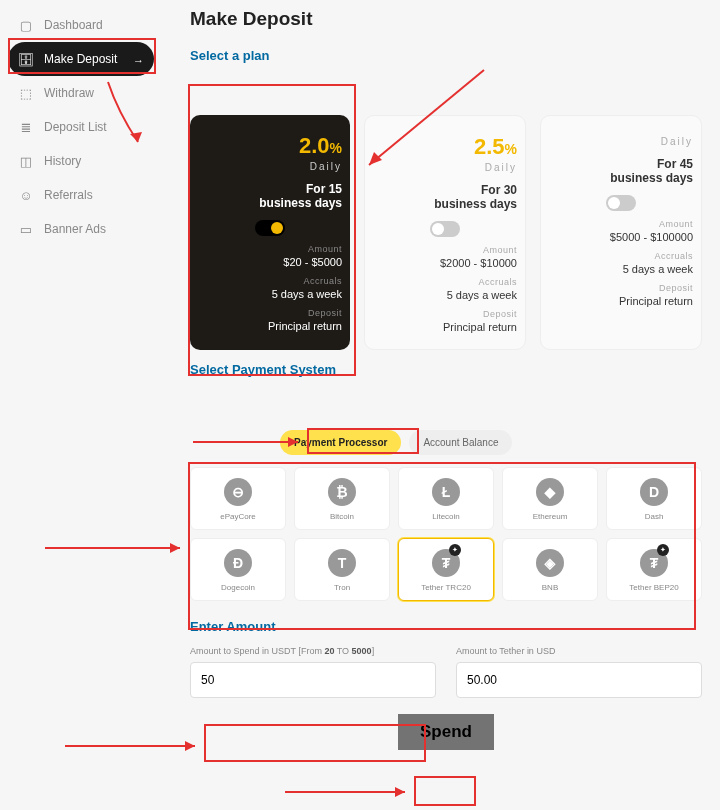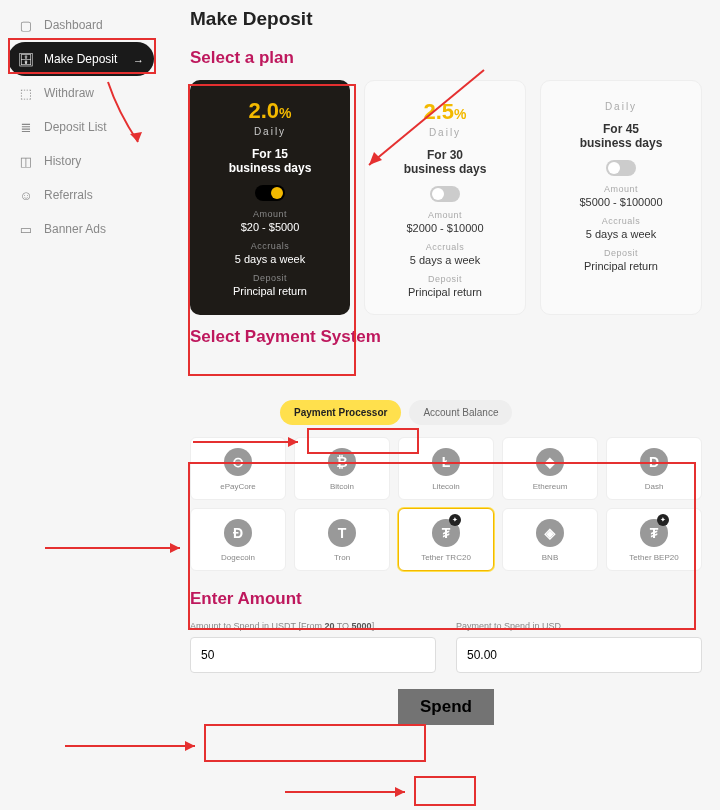--- a/index.html
+++ b/index.html
@@ -5,23 +5,23 @@
     * { box-sizing: border-box; margin: 0; padding: 0; }
     body { font-family: -apple-system, Arial, sans-serif; background: #f6f6f6; width: 720px; height: 810px; overflow: hidden; font-size: 12px; color: #333; }
     .container { display: flex; height: 100%; }
     .sidebar { width: 162px; padding: 8px 8px; }
     .sidebar-item { display: flex; align-items: center; gap: 10px; padding: 9px 10px; color: #888; font-size: 12px; cursor: pointer; border-radius: 20px; }
     .sidebar-item.active { background: #1a1a1a; color: #fff; position: relative; }
     .sidebar-item .sicon { width: 16px; height: 16px; display: flex; align-items: center; justify-content: center; font-size: 13px; }
     .sidebar-item .arrow { margin-left: auto; font-size: 11px; }
     .main { flex: 1; padding: 8px 18px 14px 28px; overflow: auto; }
     h1 { font-size: 19px; font-weight: 700; margin-bottom: 18px; color: #222; }
-    h2 { font-size: 17px; font-weight: 700; margin: 12px 0 12px; color: #be185d; }
+    h2 { font-size: 13px; font-weight: 700; margin: 12px 0 12px; color: #0369a1; }
     .plans { display: flex; gap: 14px; margin-bottom: 12px; }
-    .plan { flex: 1; border-radius: 10px; padding: 18px 8px 16px; text-align: center; background: #fafafa; border: 1px solid #eee; position: relative; }
+    .plan { flex: 1; border-radius: 10px; padding: 18px 8px 16px; text-align: right; background: #fafafa; border: 1px solid #eee; position: relative; margin-top: 40px; }
     .plan.selected { background: #1e1b17; color: #fff; border: none; }
     .plan .pct { font-size: 22px; font-weight: 800; color: #f3b900; }
     .plan .pctsign { font-size: 14px; }
     .plan .daily { font-size: 10px; letter-spacing: 2px; margin-top: 2px; color: #aaa; }
     .plan.selected .daily { color: #ccc; }
     .plan .for { font-size: 12px; font-weight: 700; margin-top: 10px; }
     .plan .for2 { font-size: 12px; font-weight: 700; }
     .toggle { width: 30px; height: 16px; background: #ccc; border-radius: 10px; margin: 10px auto 8px; position: relative; }
     .toggle::after { content:''; position:absolute; width:12px; height:12px; background:#fff; border-radius:50%; top:2px; left:2px; }
     .plan.selected .toggle { background:#000; }
@@ -181,21 +181,21 @@
         </div>
     </div>
 
     <h2 style="margin-top:18px">Enter Amount</h2>
     <div class="amount-row">
       <div class="amount-col">
         <label><span>Amount to Spend in USDT [From </span><b>20</b><span> TO </span><b>5000</b><span>]</span></label>
         <input class="amount-input" value="50" style="">
       </div>
       <div class="amount-col">
-        <label>Payment to Spend in USD</label>
+        <label>Amount to Tether in USD</label>
         <input class="amount-input" value="50.00" style="">
       </div>
     </div>
     <button class="spend-btn">Spend</button>
   </div>
 
   <div class="ann" style="left:8px; top:38px; width:148px; height:36px;"></div>
   <div class="ann" style="left:188px; top:84px; width:168px; height:292px;"></div>
   <div class="ann" style="left:307px; top:428px; width:112px; height:26px;"></div>
   <div class="ann" style="left:188px; top:462px; width:508px; height:168px;"></div>

